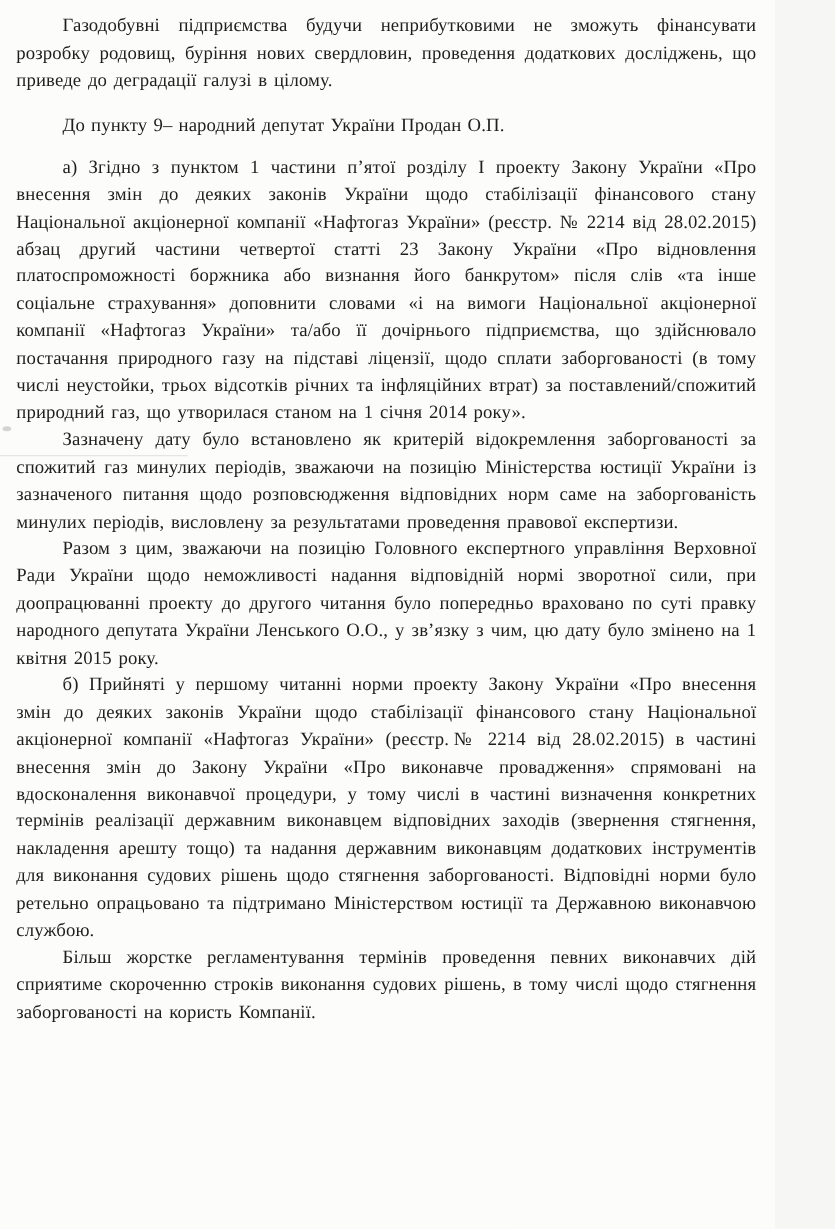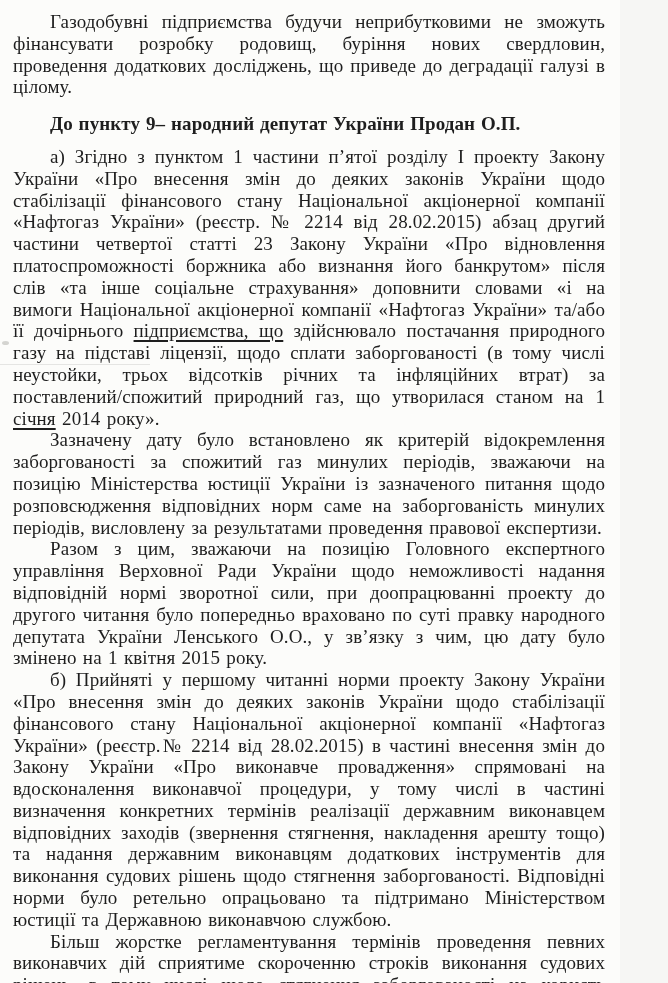--- a/index.html
+++ b/index.html
@@ -10,40 +10,39 @@
   .page {
     position: relative;
     width: 620px;
     height: 983px;
     margin: 0;
     background: #fcfcfa;
     overflow: hidden;
     box-sizing: border-box;
     padding: 11px 15px 0 13px;
     font-family: "Liberation Serif", "DejaVu Serif", serif;
-    font-size: 19px;
+    font-size: 15px;
     line-height: 21.8px;
     color: #1e1e1e;
     text-align: justify;
     letter-spacing: 0.1px;
     word-spacing: 1.5px;
   }
   .page p {
     margin: 0;
     text-indent: 37px;
   }
   .section-heading {
     margin: 15px 0 11px 0;
     text-indent: 37px;
-    font-weight: bold;
+    font-weight: normal;
     text-align: left;
     word-spacing: 1px;
   }
   .hand-underline {
-    text-decoration: underline;
     text-decoration-thickness: 1.5px;
     text-underline-offset: 3px;
   }
   
   .scan-speck {
     position: absolute;
     left: 2px;
     top: 341px;
     width: 7px;
     height: 4px;

